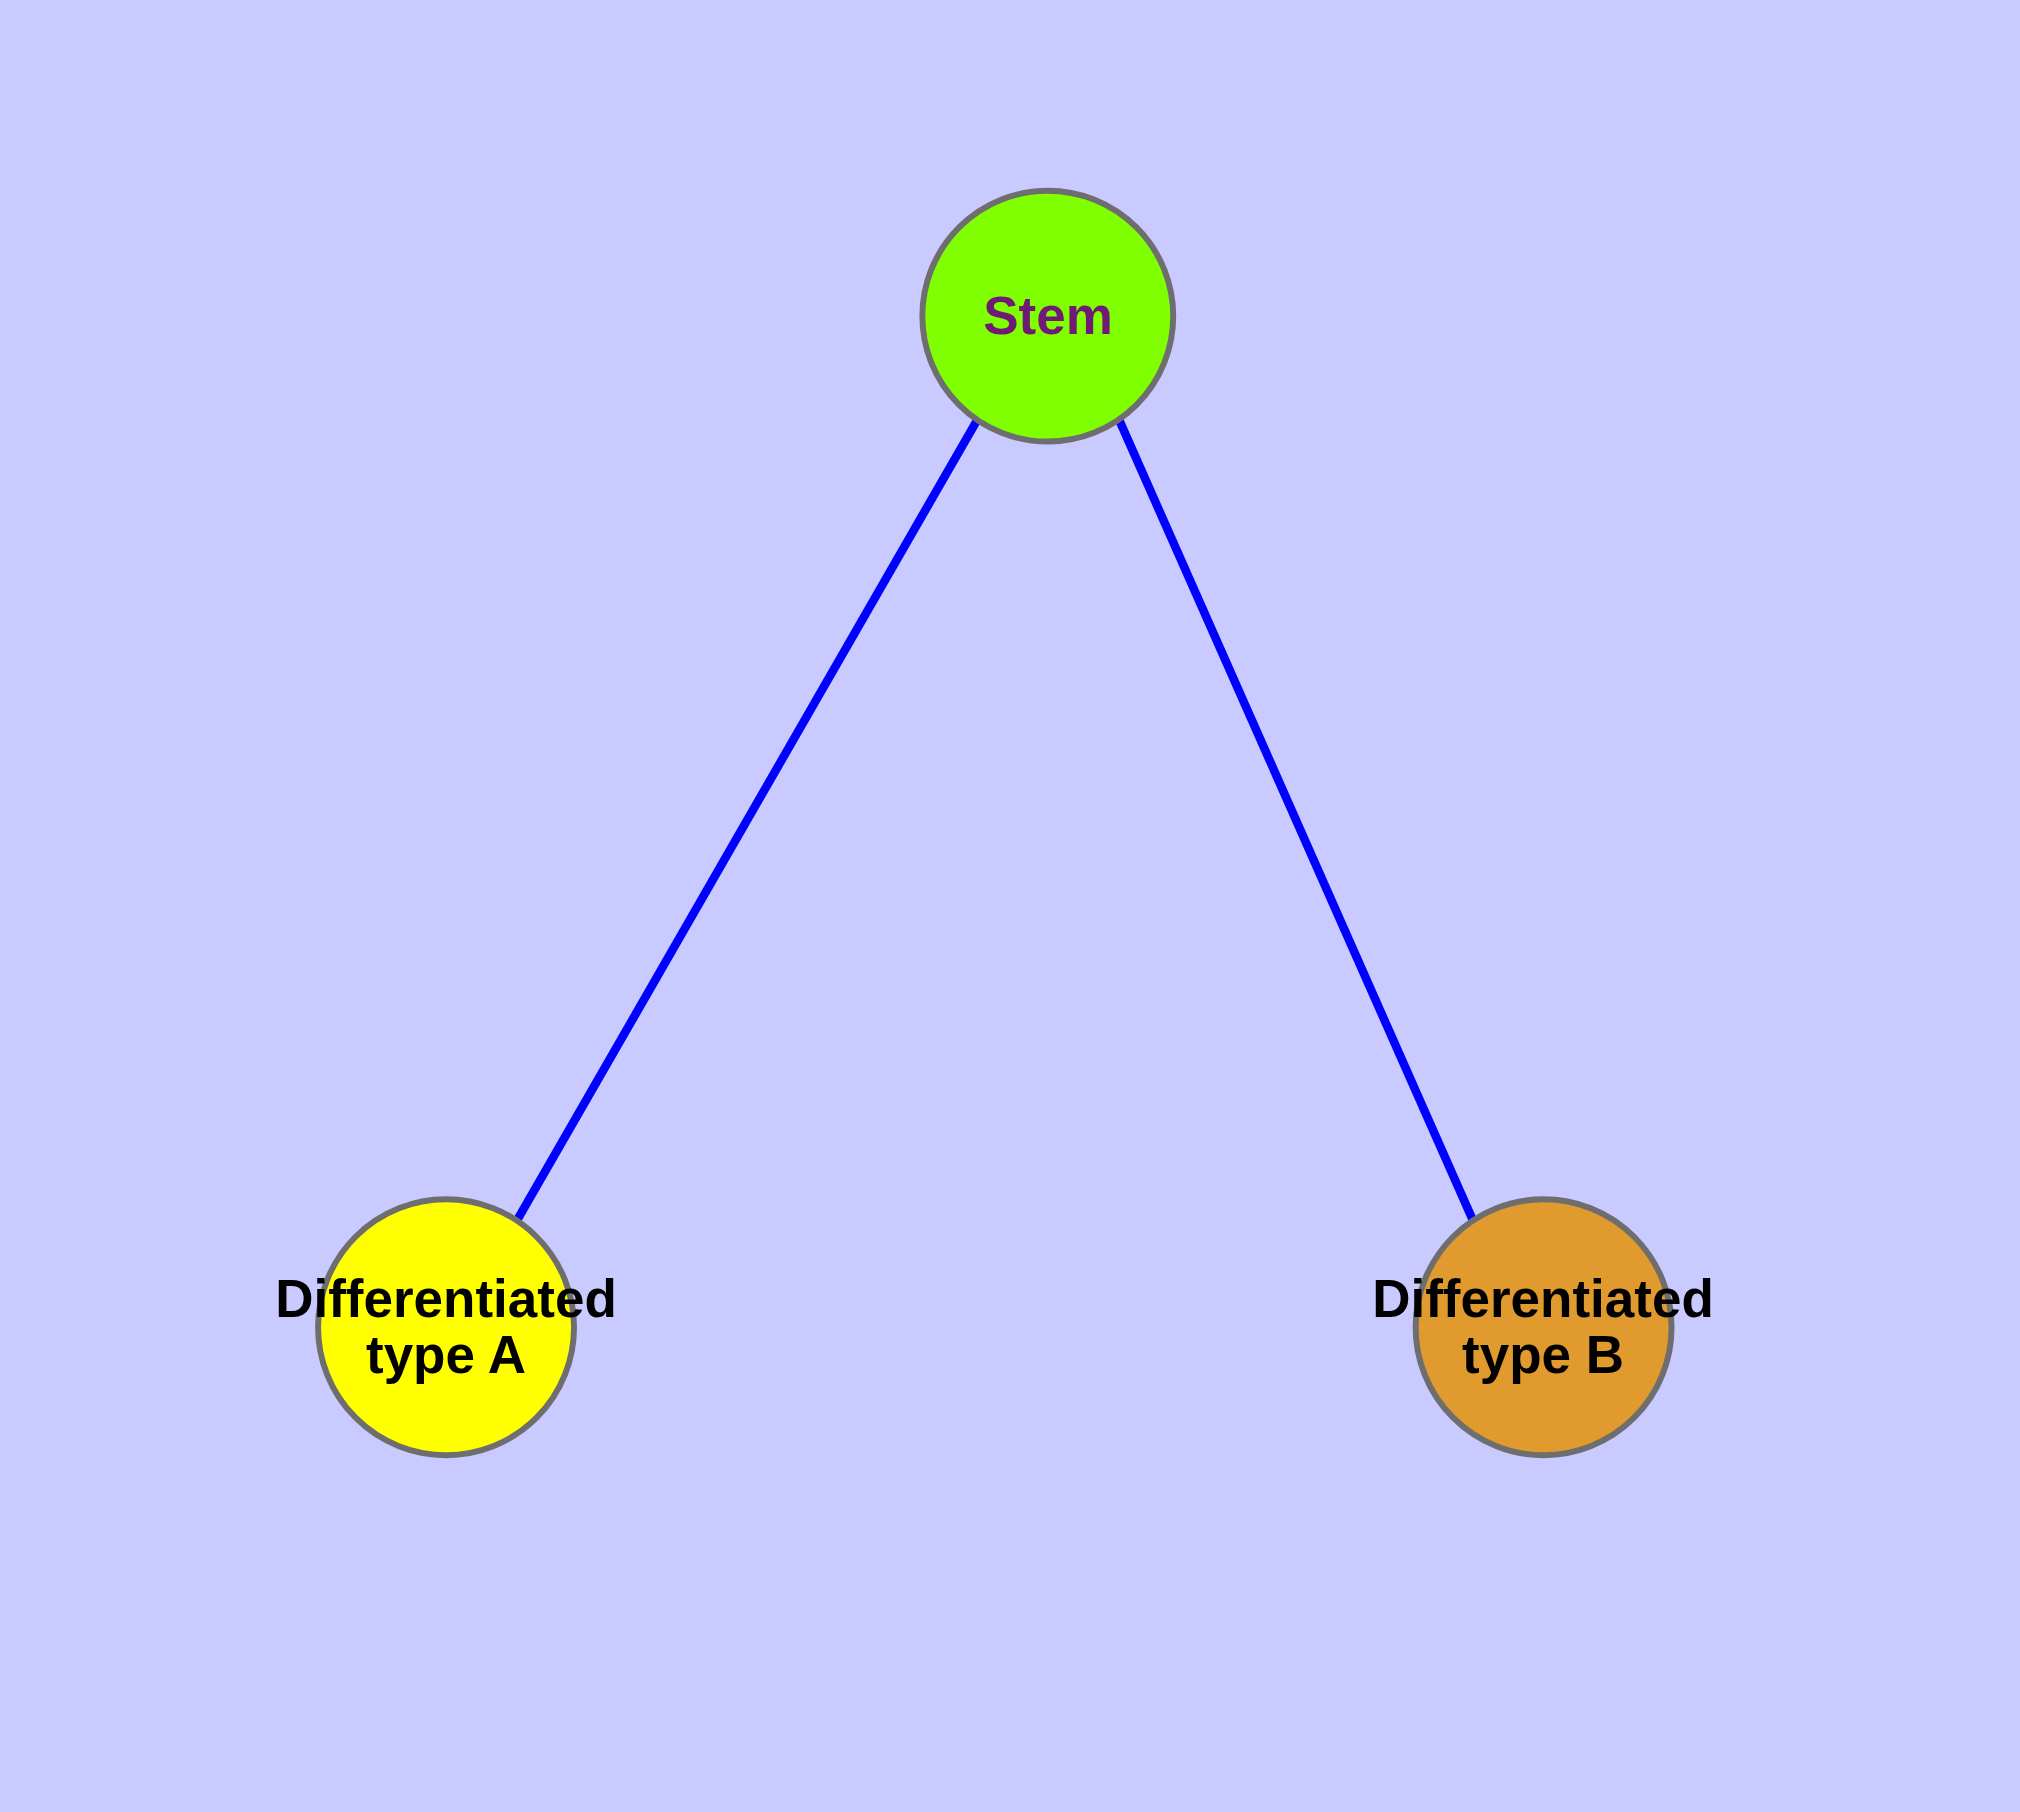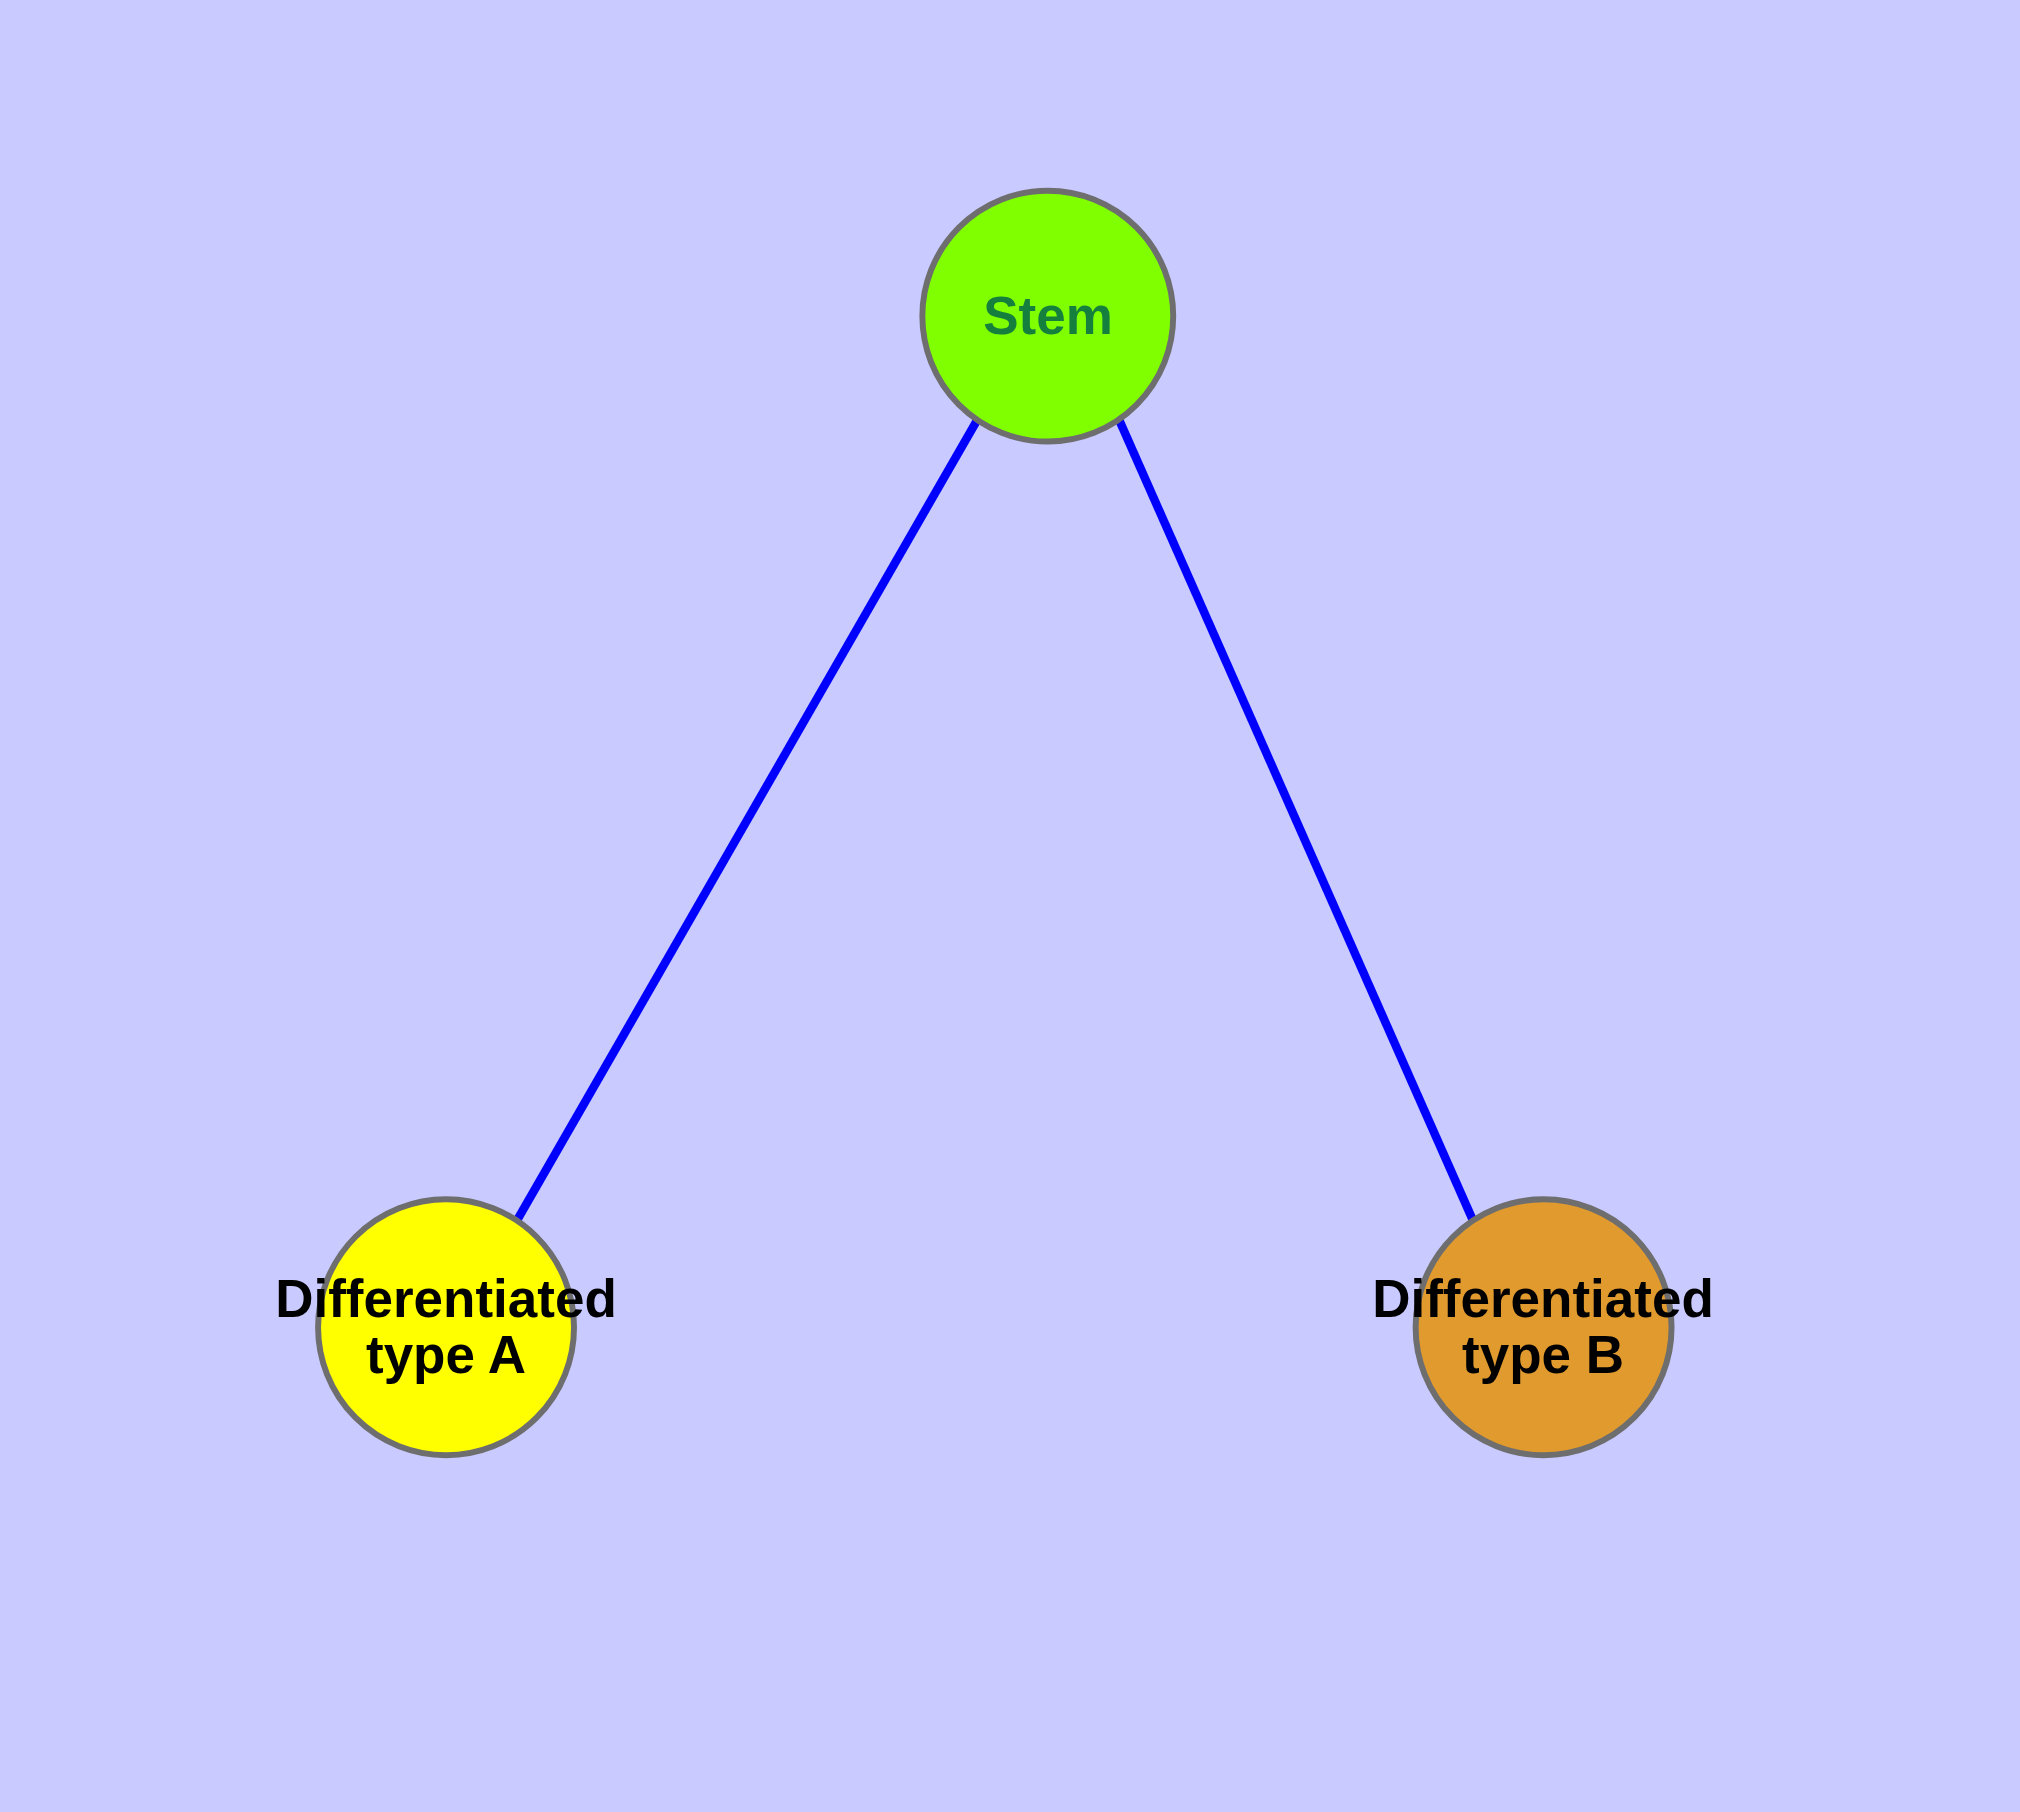--- a/index.html
+++ b/index.html
@@ -60,21 +60,21 @@
         <line x1="1320" y1="495" x2="1739" y2="1443" stroke="#0000ff" stroke-width="10" stroke-linecap="butt"></line>
       </g>
     <g id="nodes-group">
         <circle cx="1236" cy="373" r="148" fill="#7fff00" stroke="#6e6e6e" stroke-width="7"></circle>
         <circle cx="526" cy="1566" r="151" fill="#ffff00" stroke="#6e6e6e" stroke-width="7"></circle>
         <circle cx="1821" cy="1566" r="151" fill="#e09a2e" stroke="#6e6e6e" stroke-width="7"></circle>
       </g>
   </svg>
 
   <div id="labels-layer">
-      <div class="node-label" style="left: 1048px; top: 316px; font-size: 53px; color: #15803d;">Stem</div>
+      <div class="node-label" style="left: 1048px; top: 316px; font-size: 53px; color: #701a75;">Stem</div>
       <div class="node-label" style="left: 446px; top: 1327px; font-size: 53px; color: rgb(0, 0, 0);">Differentiated
 type A</div>
       <div class="node-label" style="left: 1543px; top: 1327px; font-size: 53px; color: rgb(0, 0, 0);">Differentiated
 type B</div>
     </div>
   <div id="hit-layer">
       <div class="node-circle-hit" style="left: 1048px; top: 316px; width: 251px; height: 251px;"></div>
       <div class="node-circle-hit" style="left: 446px; top: 1327px; width: 256px; height: 256px;"></div>
       <div class="node-circle-hit" style="left: 1543px; top: 1327px; width: 256px; height: 256px;"></div>
     </div>

